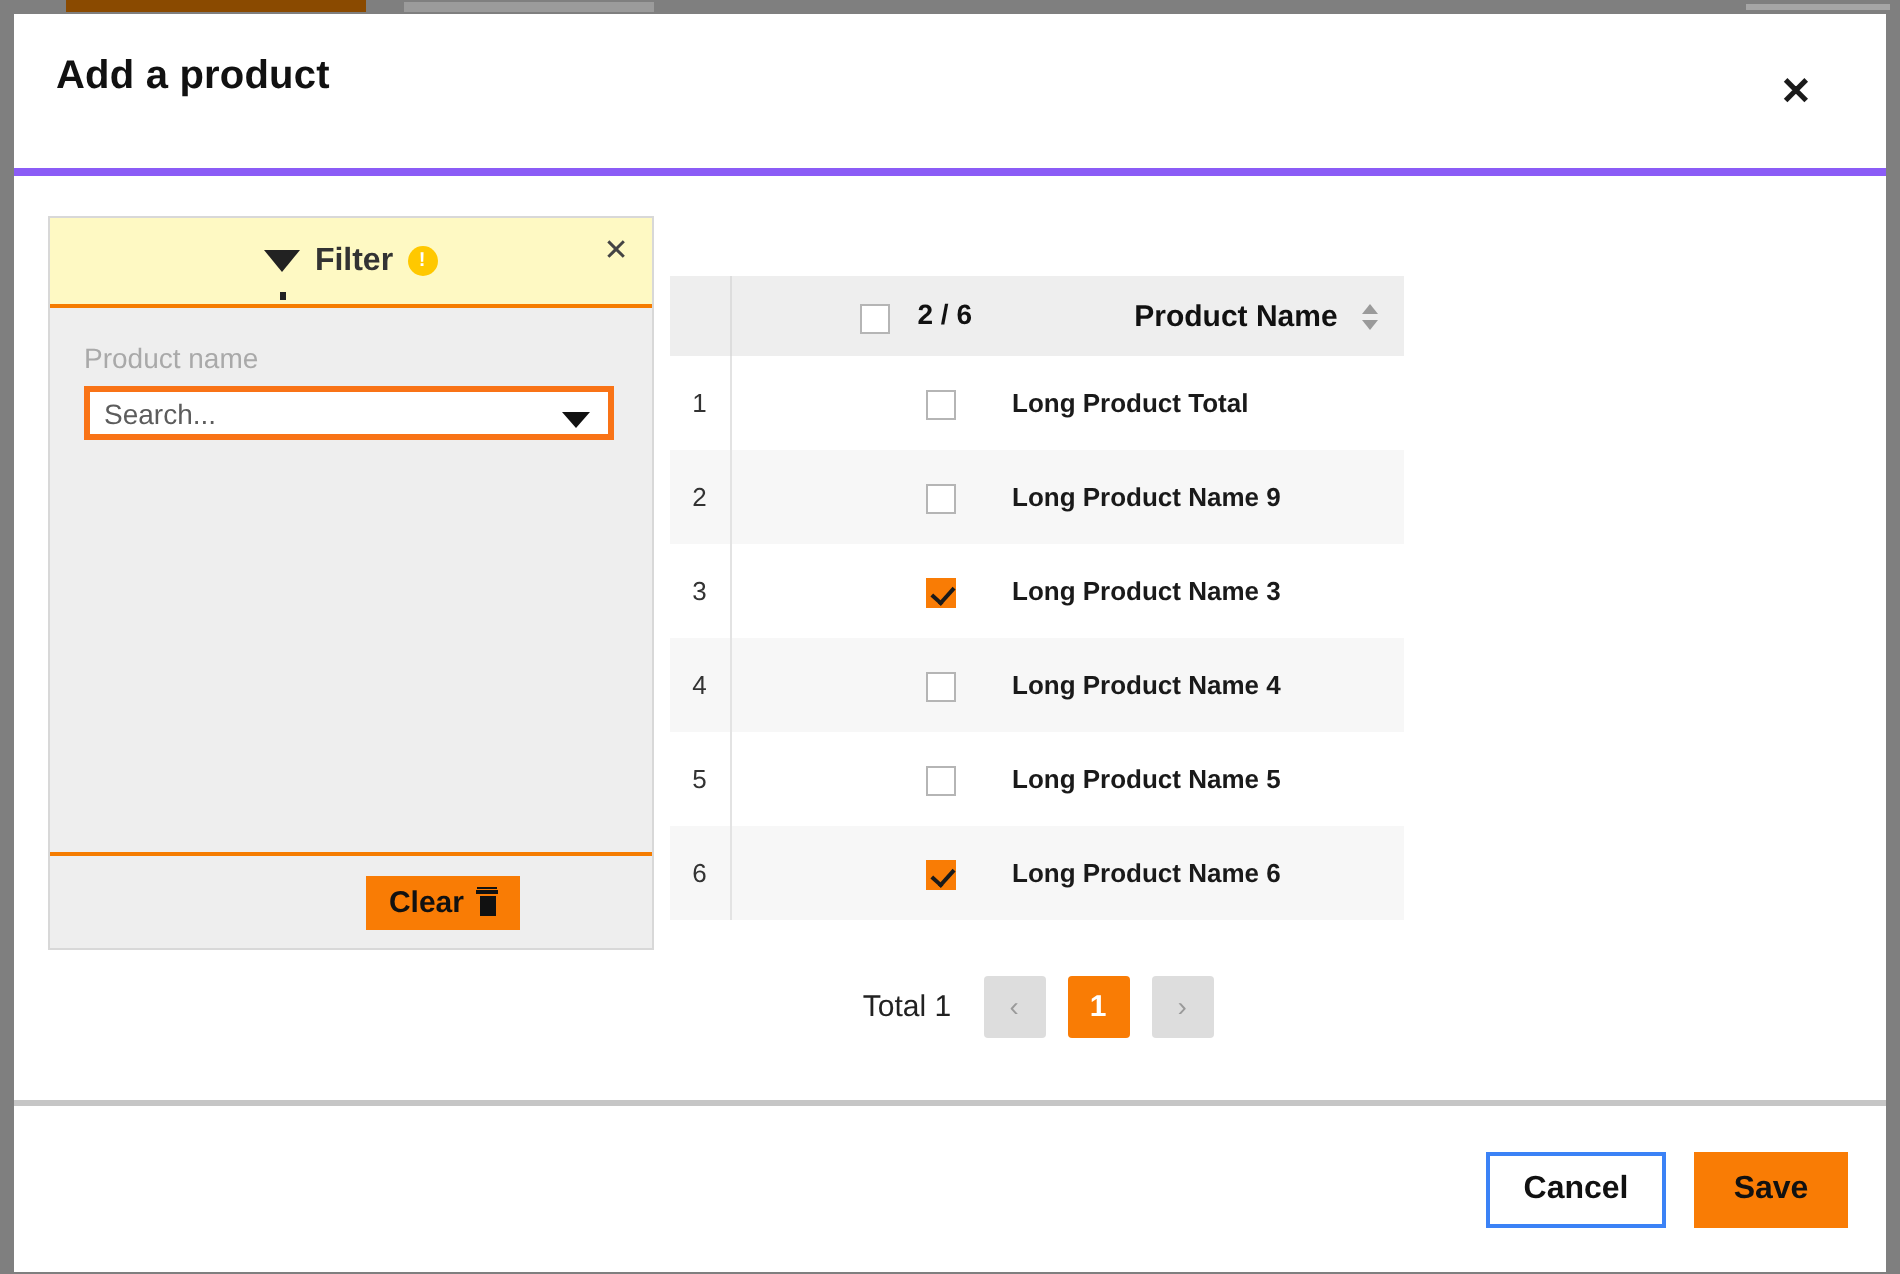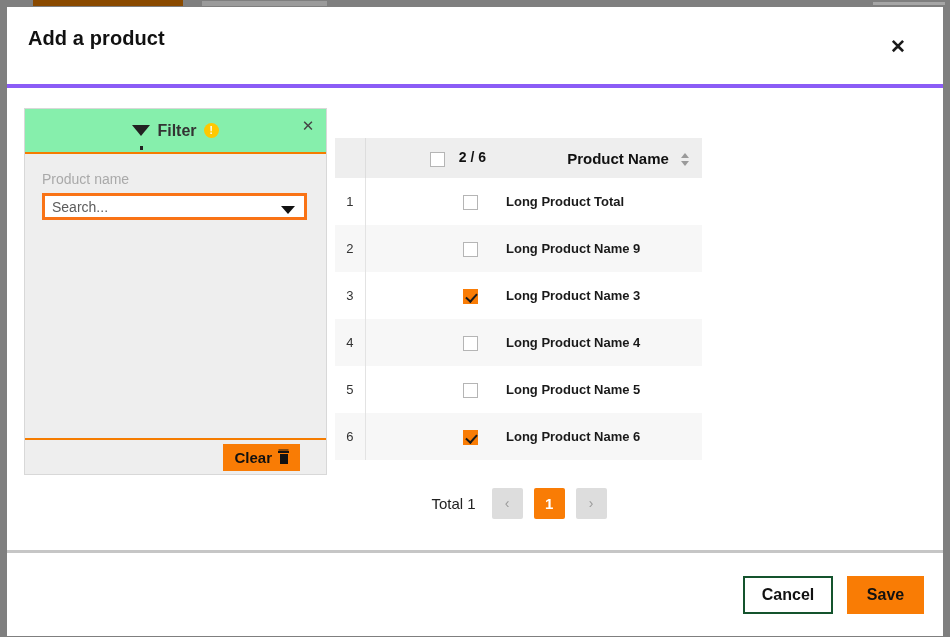--- a/index.html
+++ b/index.html
@@ -91,21 +91,21 @@
     overflow: hidden;
   }
 
   
   .filter-panel {
     position: absolute;
     left: 17px;
     top: 20px;
     width: 303px;
     height: 367px;
-    background: #86efac;
+    background: #fef9c3;
     border: 1px solid #d8d8d8;
     display: flex;
     flex-direction: column;
   }
   .filter-head {
     position: relative;
     height: 45px;
     flex: none;
     border-bottom: 2px solid #f57c00;
     display: flex;
@@ -197,27 +197,27 @@
     top: 10px;
     width: 0; height: 0;
     border-left: 7px solid transparent;
     border-right: 7px solid transparent;
     border-top: 8px solid #111;
     pointer-events: none;
   }
 
   .filter-footer {
     flex: none;
-    height: 36px;
+    height: 48px;
     border-top: 2px solid #f57c00;
     background: #eeeeee;
     display: flex;
     align-items: center;
     justify-content: flex-end;
-    padding-right: 26px;
+    padding-right: 66px;
   }
   .clear-btn {
     background: #f97c05;
     border: none;
     color: #111111;
     font-size: 15px;
     font-weight: bold;
     font-family: "Liberation Sans", sans-serif;
     padding: 5px 11px;
     display: inline-flex;
@@ -406,21 +406,21 @@
     display: flex;
     align-items: center;
     justify-content: flex-end;
     padding-right: 19px;
     gap: 14px;
   }
   .btn-cancel {
     width: 90px;
     height: 38px;
     background: #ffffff;
-    border: 2px solid #14532d;
+    border: 2px solid #3b82f6;
     color: #111111;
     font-size: 16px;
     font-weight: bold;
     font-family: "Liberation Sans", sans-serif;
     cursor: pointer;
   }
   .btn-save {
     width: 77px;
     height: 38px;
     background: #f97c05;

